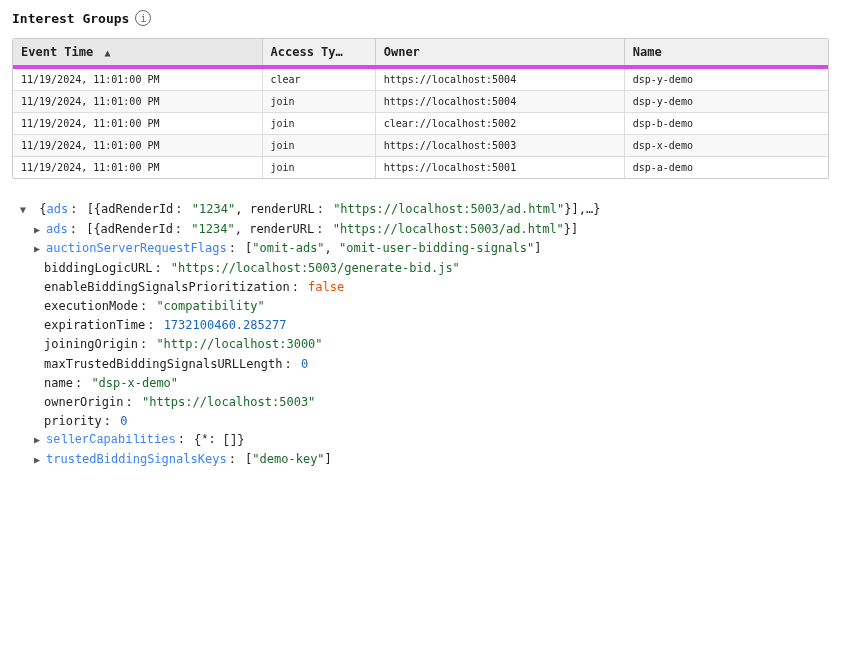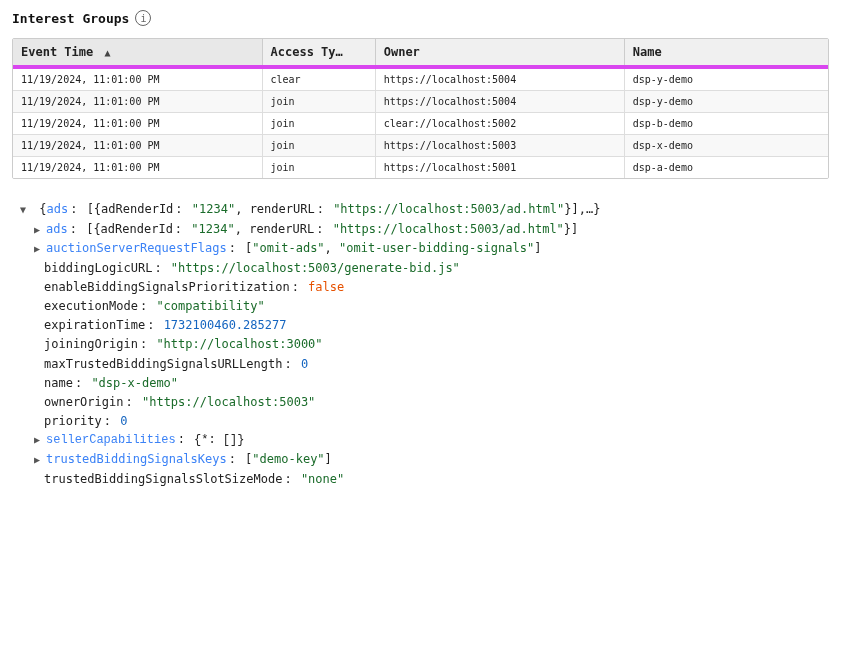--- a/index.html
+++ b/index.html
@@ -352,23 +352,16 @@
 
     <div class="json-line">
       <span class="tree-indent" style="width:14px;"></span>
       <span class="tree-toggle">▶</span>
       <span style="margin-left:2px;">
         <span class="key-highlight">trustedBiddingSignalsKeys</span><span class="colon">:</span>
         <span class="punctuation"> [</span><span class="val-string">"demo-key"</span><span class="punctuation">]</span>
       </span>
     </div>
 
-    <div class="json-line">
-      <span class="tree-indent" style="width:28px;"></span>
-      <span>
-        <span class="key-plain">trustedBiddingSignalsSlotSizeMode</span><span class="colon">:</span>
-        <span class="val-string"> "none"</span>
-      </span>
-    </div>
 
   </div>
 
 </div>
 
 </body></html>

